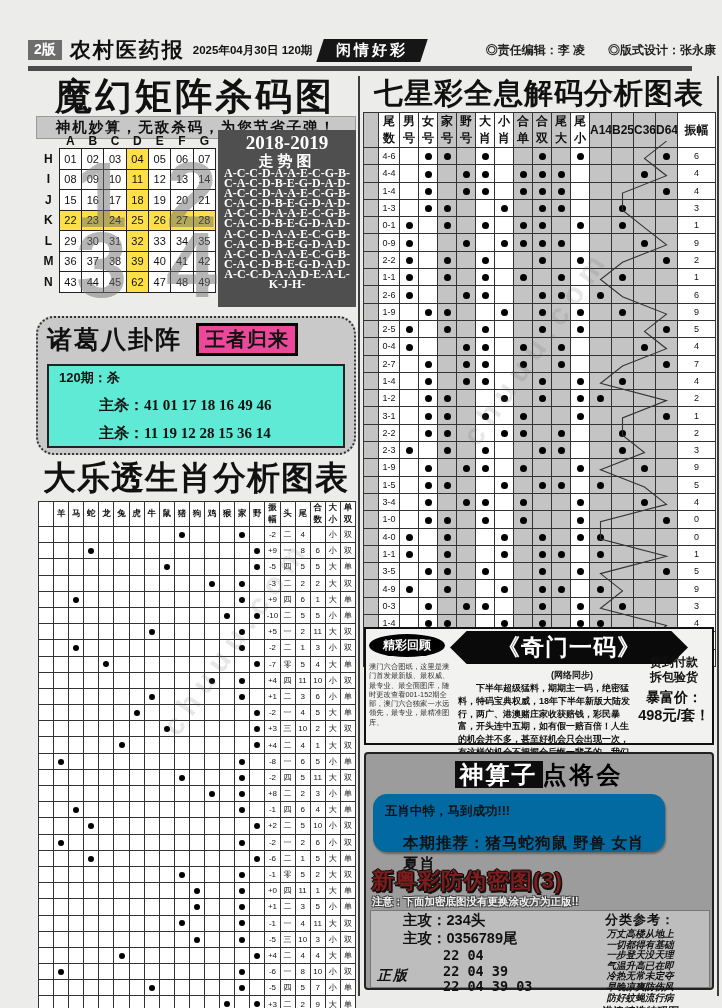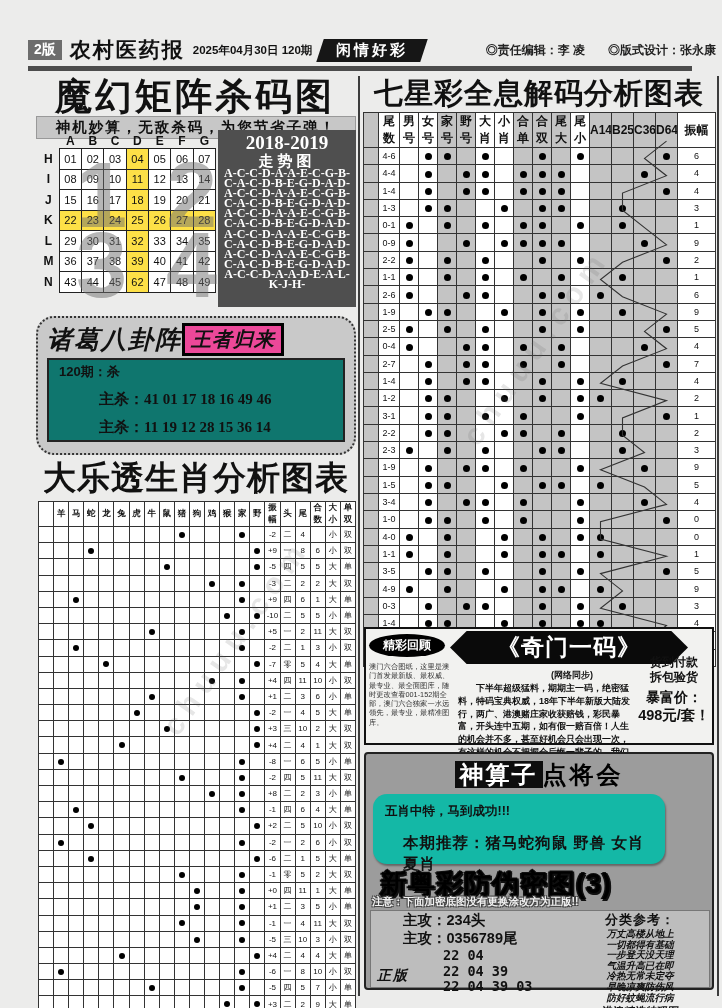--- a/index.html
+++ b/index.html
@@ -34,24 +34,24 @@
     line-height:1;pointer-events:none;}
   .trendbox{left:218px;top:130px;width:138px;height:177px;background:#4f4f4f;color:#fff;
     padding:2px 4px;box-sizing:border-box;}
   .tb-t1{font-family:"Liberation Serif",serif;font-size:19px;font-weight:900;text-align:center;line-height:21px;}
   .tb-t2{font-size:15px;font-weight:900;text-align:center;line-height:15px;letter-spacing:4px;}
   .tb-seq{font-family:Liberation Serif, serif;font-size:12px;font-weight:bold;
     line-height:10.1px;white-space:pre-line;letter-spacing:0;text-align:center;}
   
   .bagua{left:36px;top:316px;width:320px;height:139px;background:#c9c9c9;border:2.5px dotted #333;
     border-radius:18px;box-sizing:border-box;padding:5px 9px;}
-  .bg-titlerow{display:flex;align-items:center;font-style:italic;}
+  .bg-titlerow{display:flex;align-items:center;gap:14px;}
   .bg-title{font-size:25px;font-weight:900;letter-spacing:2px;}
   .bg-badge{border:3px solid #000;background:#ec4899;font-size:20px;font-weight:900;padding:0 6px;letter-spacing:1px;}
-  .bg-inner{margin-top:2px;border:2px solid #222;background:#0f766e;height:84px;padding:3px 10px;box-sizing:border-box;}
+  .bg-inner{margin-top:8px;border:2px solid #222;background:#5eead4;height:84px;padding:3px 10px;box-sizing:border-box;}
   .bg-line1{font-size:13px;font-weight:bold;}
   .bg-kill{font-family:"Liberation Serif",serif;font-size:15px;font-weight:bold;margin-top:9px;padding-left:40px;}
   
   .dlt-title{left:34px;top:456px;width:324px;font-size:33px;font-weight:900;letter-spacing:1px;}
   .sheet{border-collapse:collapse;table-layout:fixed;}
   .sheet th,.sheet td{border:1px solid #333;padding:0;text-align:center;vertical-align:middle;
     background:#fff;overflow:hidden;}
   .dlt{width:318px;}
   .dlt th{height:17px;font-size:8.5px;font-weight:bold;}
   .dlt td{height:15.2px;font-size:8px;}
@@ -79,26 +79,26 @@
   .qm-price{position:absolute;right:2px;top:26px;width:72px;text-align:center;}
   .qm-p0,.qm-p1{font-size:12px;font-weight:900;line-height:15px;}
   .qm-p2{font-size:14px;font-weight:900;margin-top:4px;}
   .qm-p3{font-size:14.5px;font-weight:900;line-height:17px;}
   
   .ssz{left:364px;top:752px;width:350px;height:238px;background:#9c9c9c;border:2px solid #222;
     border-radius:4px;box-sizing:border-box;}
   .ssz-titlerow{position:absolute;left:0;top:5px;width:100%;text-align:center;font-size:24px;font-weight:900;}
   .ssz-black{background:#0d0d0d;color:#fff;padding:0 5px;letter-spacing:2px;}
   .ssz-rest{color:#000000;letter-spacing:3px;}
-  .ssz-white{position:absolute;left:7px;top:40px;width:292px;height:70px;background:#14b8a6;
+  .ssz-white{position:absolute;left:7px;top:40px;width:292px;height:58px;background:#0369a1;
     border-radius:14px;box-shadow:1px 2px 2px rgba(0,0,0,.35);}
   .ssz-l1{font-size:12.5px;font-weight:900;margin:9px 0 0 12px;}
   .ssz-l2{font-size:15.5px;font-weight:bold;margin:13px 0 0 30px;letter-spacing:1px;}
-  .fw-title{position:absolute;left:14px;top:112px;font-size:27px;font-weight:900;letter-spacing:1px;
-    color:#000000;text-shadow:-1.5px 0 #111,1.5px 0 #111,0 -1.5px #111,0 1.5px #111,1.5px 1.5px #111;}
+  .fw-title{position:absolute;left:6px;top:112px;font-size:22px;font-weight:900;letter-spacing:1px;
+    color:#7f1d1d;text-shadow:-1.5px 0 #111,1.5px 0 #111,0 -1.5px #111,0 1.5px #111,1.5px 1.5px #111;}
   .fw-notice{position:absolute;left:6px;top:141px;font-size:10.5px;font-weight:900;color:#f2f2f2;
     text-shadow:1px 1px 0 #444,-1px -1px 0 #444,1px -1px 0 #444,-1px 1px 0 #444;}
   .fw-box{position:absolute;left:4px;top:156px;width:338px;height:76px;background:#bdbdbd;
     border:1px solid #777;display:flex;}
   .fw-left{width:200px;position:relative;}
   .fw-main{font-size:14.5px;font-weight:bold;line-height:18px;padding-left:32px;}
   .fw-codes{font-family:"DejaVu Sans Mono",monospace;font-size:13.5px;font-weight:bold;
     line-height:15.5px;padding-left:72px;margin-top:1px;}
   .fw-genuine{position:absolute;left:6px;bottom:2px;font-size:14px;font-weight:900;font-style:italic;letter-spacing:2px;}
   .fw-right{width:138px;text-align:center;}

